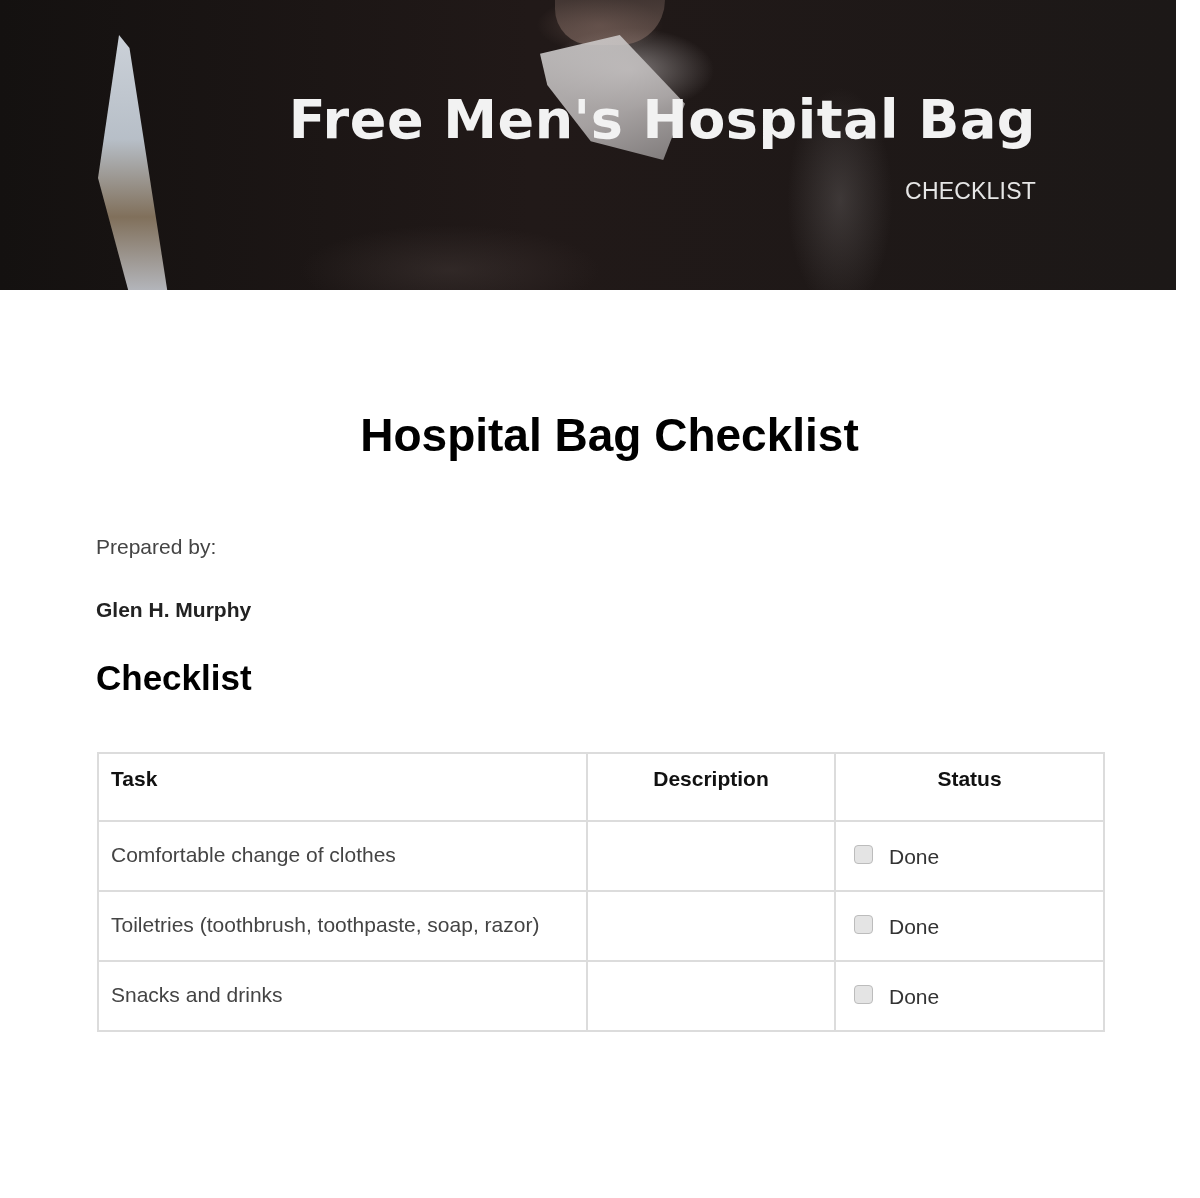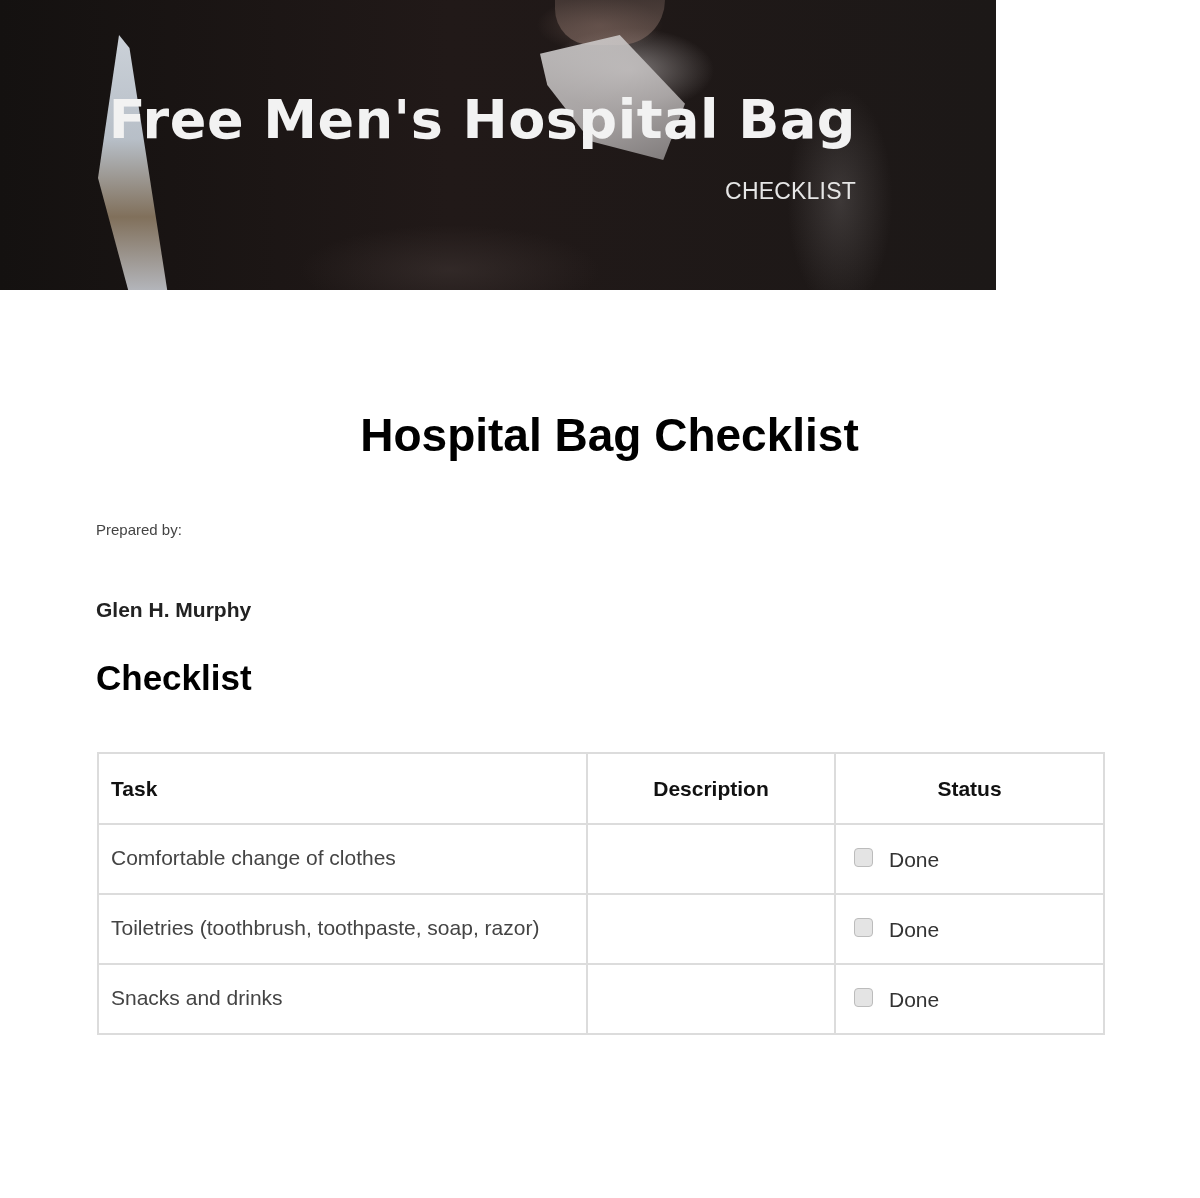--- a/index.html
+++ b/index.html
@@ -1,20 +1,20 @@
 <!DOCTYPE html>
 <html><head>
   <meta charset="utf-8">
   <style>
     * { box-sizing: border-box; margin: 0; padding: 0; }
     html, body { width: 1200px; height: 1198px; overflow: hidden; background: #ffffff; }
     body { font-family: "Liberation Sans", sans-serif; color: #111; position: relative; }
 
     .banner {
-      position: absolute; left: 0; top: 0; width: 996px; height: 290px;
+      position: absolute; left: 0; top: 0; width: 1176px; height: 290px;
       background: #1b1514; overflow: hidden;
     }
     .banner .bg-glow {
       position: absolute; inset: 0;
       background:
         radial-gradient(ellipse 120px 60px at 630px 70px, rgba(200,195,195,0.55), rgba(0,0,0,0) 70%),
         radial-gradient(ellipse 90px 40px at 600px 25px, rgba(150,120,110,0.35), rgba(0,0,0,0) 70%),
         radial-gradient(ellipse 70px 150px at 840px 200px, rgba(120,115,115,0.35), rgba(0,0,0,0) 75%),
         radial-gradient(ellipse 200px 60px at 450px 270px, rgba(70,60,58,0.45), rgba(0,0,0,0) 75%),
         linear-gradient(90deg, #141110 0%, #211918 45%, #1c1817 100%);
@@ -46,42 +46,42 @@
       position: absolute; right: 140px; top: 178px;
       font-family: "Liberation Sans", sans-serif;
       font-size: 23px; color: #e6e6e6; letter-spacing: 0.2px;
     }
 
     .doc-title {
       position: absolute; left: 0; width: 1200px; top: 408px; text-align: center;
       font-family: "Liberation Sans", sans-serif; font-weight: bold; font-size: 46px; color: #000; padding-left: 19px;
     }
     .prepared-label {
-      position: absolute; left: 96px; top: 521px;
-      font-size: 15px; color: #444;
+      position: absolute; left: 96px; top: 535px;
+      font-size: 21px; color: #444;
     }
     .prepared-name {
       position: absolute; left: 96px; top: 598px;
       font-size: 21px; color: #222; font-weight: bold;
     }
     .section-heading {
       position: absolute; left: 96px; top: 658px;
       font-size: 35px; font-weight: bold; color: #000;
     }
 
     .checklist-table {
       position: absolute; left: 97px; top: 752px; width: 1006px;
       border-collapse: collapse; table-layout: fixed;
     }
     .checklist-table th, .checklist-table td {
       border: 2px solid #dcdcdc; font-size: 21px; vertical-align: top;
       line-height: 41px;
     }
     .checklist-table th {
-      font-weight: bold; color: #111; height: 68px; padding: 14px 12px;
+      font-weight: bold; color: #111; height: 68px; padding: 4px 12px;
     }
     .checklist-table th.task-h { text-align: left; }
     .checklist-table th.center-h { text-align: center; border-radius: 27px; }
     .checklist-table td { color: #444; padding: 12px 12px 13px 12px; }
     .col-task { width: 489px; }
     .col-desc { width: 248px; }
     .col-status { width: 269px; }
     .status-cell { padding-left: 18px !important; }
     .checkbox {
       display: inline-block; width: 19px; height: 19px;

